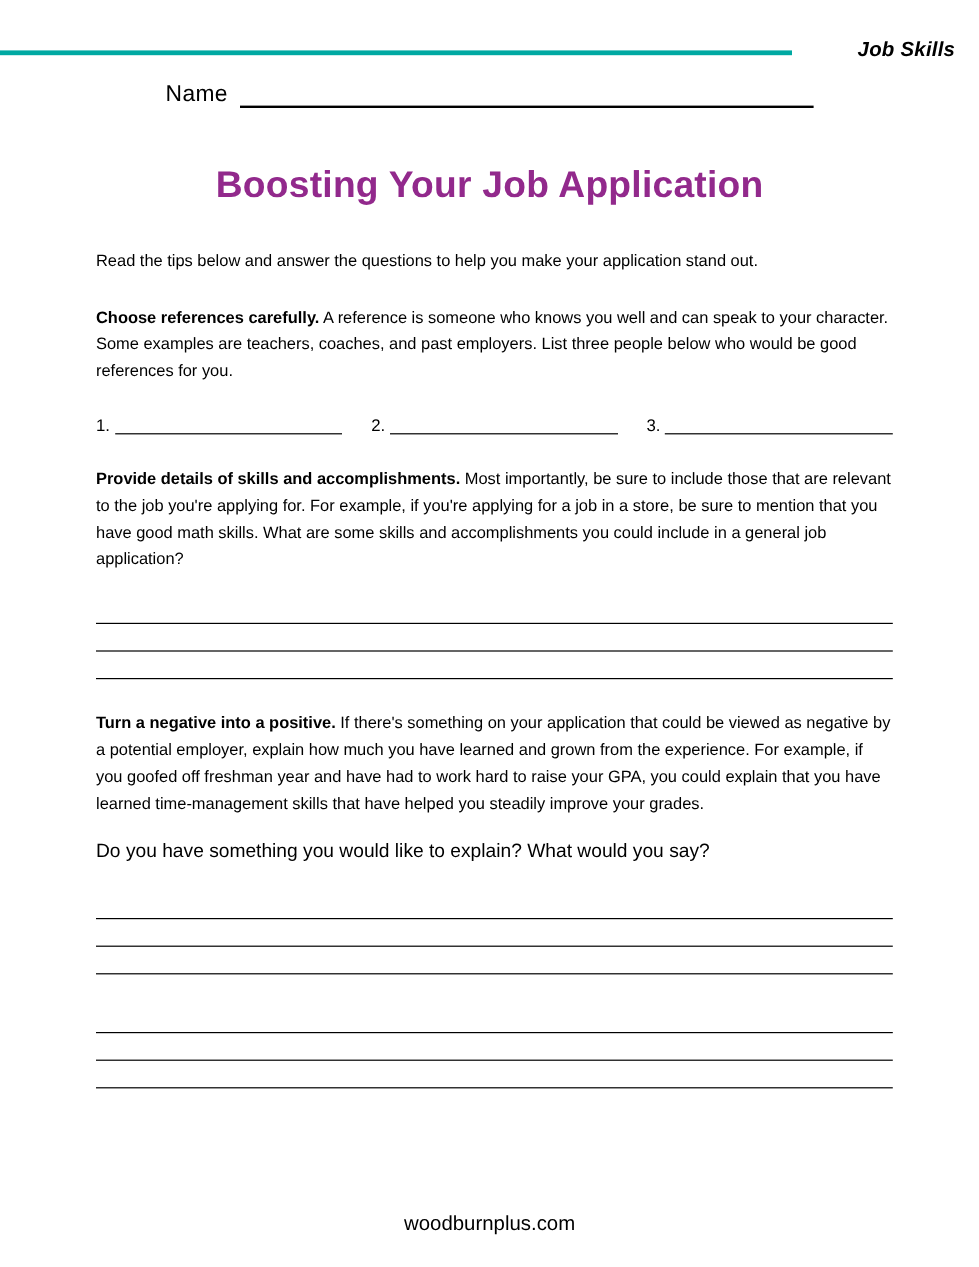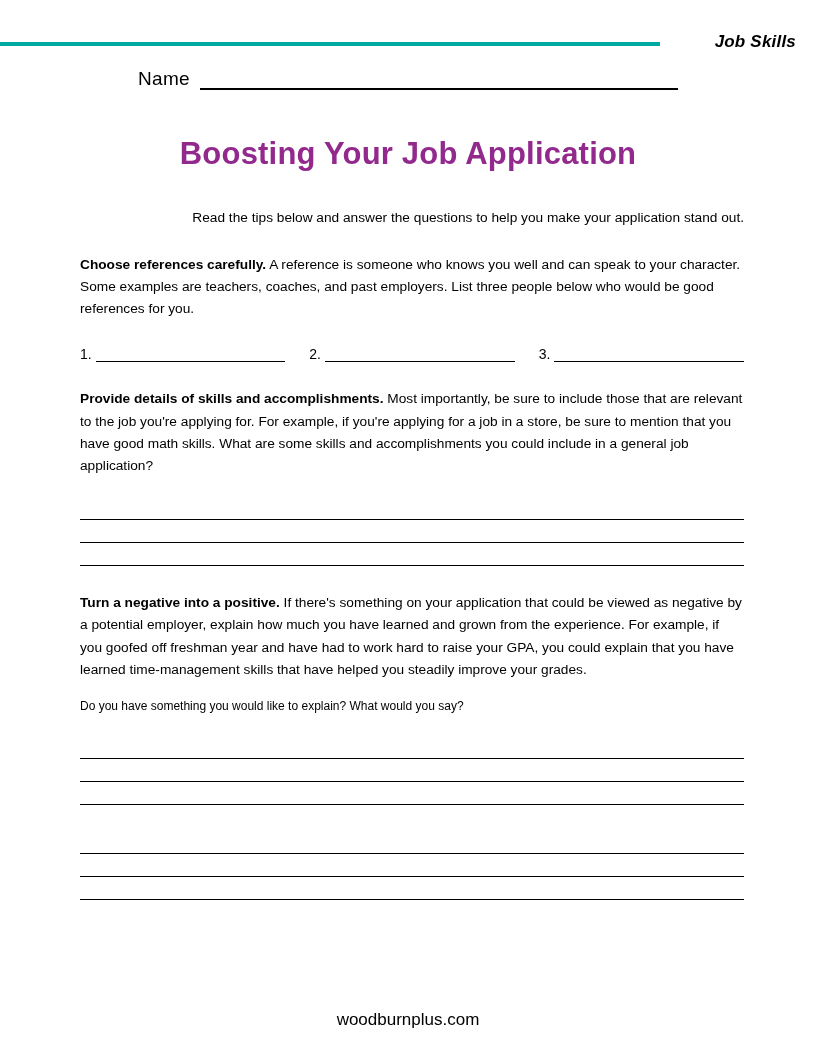--- a/index.html
+++ b/index.html
@@ -96,37 +96,36 @@
     font-size: 13.7px;
     font-style: italic;
     line-height: 1.45;
     margin: 0;
     text-align: left;
   }
   .read-tips {
     font-size: 13.7px;
     line-height: 1.45;
     margin: 18px 0 0 0;
-    text-align: right;
   }
 
   .section {
     margin-top: 26px;
   }
   .section-body {
     font-size: 13.7px;
     line-height: 1.62;
     margin: 0;
     text-align: left;
   }
   .section-body b {
     font-weight: bold;
   }
   .section-question {
-    font-size: 12px;
+    font-size: 16px;
     line-height: 1.62;
     margin: 16px 0 0 0;
   }
 
   
   .numbered-row {
     display: flex;
     margin-top: 26px;
     gap: 24px;
   }

